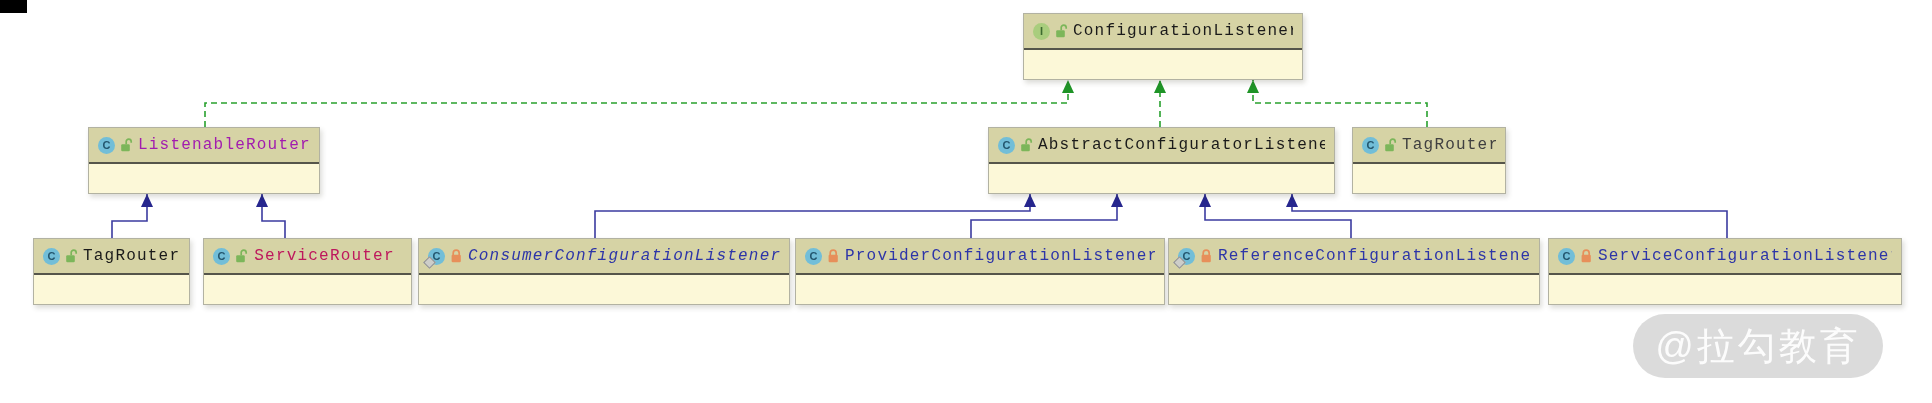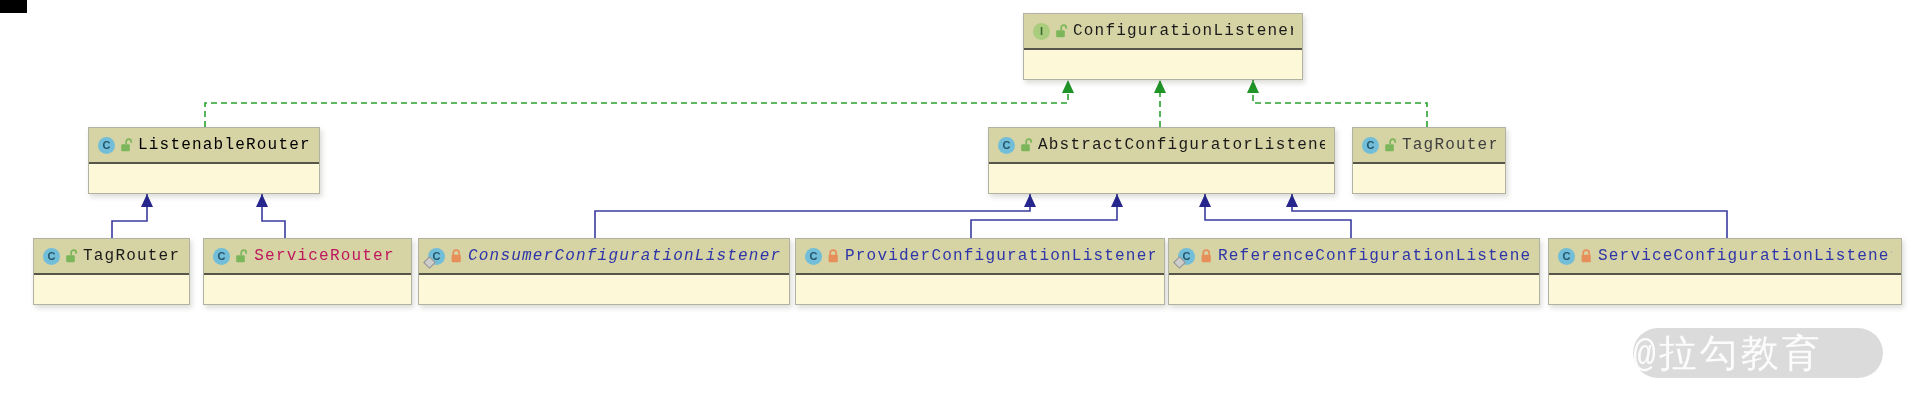--- a/index.html
+++ b/index.html
@@ -54,27 +54,27 @@
     font-size:16px;letter-spacing:1.2px;
     white-space:nowrap;overflow:hidden;
     padding-right:6px;
   }
   .corner-artifact{
     position:absolute;left:0;top:0;width:27px;height:13px;
     background:#000;z-index:5;
   }
   .watermark{
     position:absolute;right:49px;bottom:25px;
-    width:250px;height:50px;z-index:6;
+    width:250px;height:64px;z-index:6;
     background:rgba(170,170,170,0.42);
     border-radius:36px;
-    display:flex;align-items:center;
+    display:flex;align-items:center;justify-content:center;
     color:rgba(255,255,255,0.92);
     font-size:38px;letter-spacing:3px;
-    font-family:Liberation Mono, monospace;
+    font-family:Liberation Sans, sans-serif;
   }
 </style>
 </head>
 <body>
 
 <div class="canvas">
   <svg id="edges" width="1932" height="403">
       <polyline points="205,127 205,103 1068,103 1068,80" class="edge-realization"></polyline>
       <polygon points="1068,80 1062,93 1074,93" class="arrow-realization"></polygon>
       <polyline points="1160,127 1160,80" class="edge-realization"></polyline>
@@ -114,21 +114,21 @@
         <div class="node-header">
           <span class="icon-wrap">
             <span class="icon-circle icon-class">C</span>
           </span>
           <span class="lock">
             <svg width="13" height="14" viewBox="0 0 13 14">
               <path d="M6.2 6.3 V3.6 A2.5 2.5 0 0 1 11.2 3.6 V4.8" fill="none" stroke="#7cb65a" stroke-width="1.7"></path>
               <rect x="1.2" y="6.3" width="8.6" height="6.9" rx="1.2" fill="#7cb65a"></rect>
             </svg>
           </span>
-          <span class="node-name" style="color: #000000;">ListenableRouter</span>
+          <span class="node-name" style="color: #a21caf;">ListenableRouter</span>
         </div>
         <div class="node-body"></div>
       </div>
       <div class="node" style="left: 988px; top: 127px; width: 347px; height: 67px;">
         <div class="node-header">
           <span class="icon-wrap">
             <span class="icon-circle icon-class">C</span>
           </span>
           <span class="lock">
             <svg width="13" height="14" viewBox="0 0 13 14">

